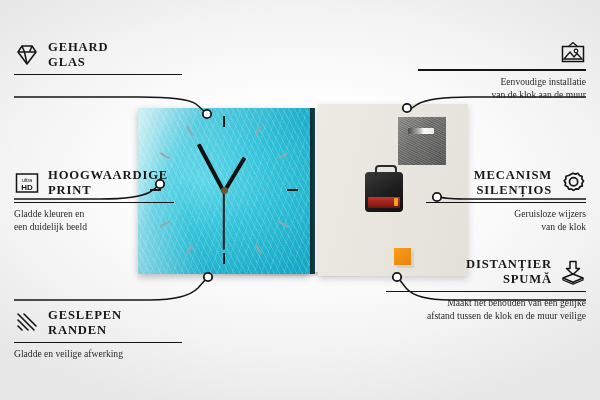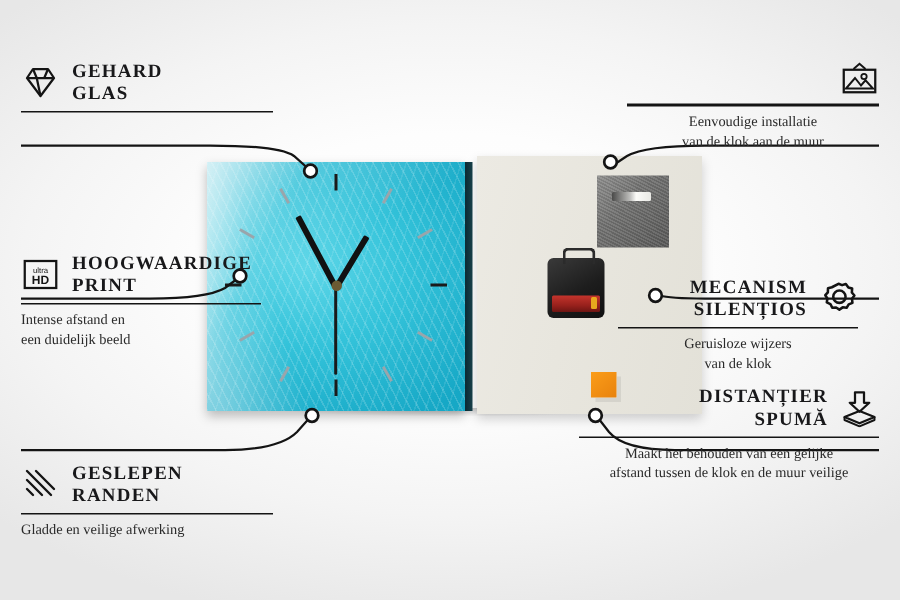--- a/index.html
+++ b/index.html
@@ -93,21 +93,21 @@
   }
   .callout .rule{height:1.5px;background:#141414;margin-top:3px;}
   .callout .desc{
     font-size:9.6px;color:#2a2a2a;line-height:1.36;margin-top:4px;white-space:pre-line;
   }
   .callout.left .head{justify-content:flex-start;}
   .callout.left .title{text-align:left;}
   .callout.left .desc{text-align:left;}
   .callout.right .head{justify-content:flex-end;flex-direction:row;}
   .callout.right .title{text-align:right;}
-  .callout.right .desc{text-align:center;}
+  .callout.right .desc{text-align:right;}
   .ico{width:26px;height:26px;flex:0 0 26px;display:block;}
 
   #lines{position:absolute;left:0;top:0;width:600px;height:400px;pointer-events:none;}
 </style>
 </head>
 <body>
 
 <div id="stage">
 
   <div class="product" id="floor-shadow"></div>
@@ -182,21 +182,21 @@
     <div class="head">
       <svg class="ico" viewBox="0 0 26 26">
         <rect x="2.5" y="4" width="21" height="18" fill="none" stroke="#141414" stroke-width="1.5"></rect>
         <text x="13" y="12" font-family="Liberation Sans, sans-serif" font-size="5.2" text-anchor="middle" fill="#141414">ultra</text>
         <text x="13" y="19.6" font-family="Liberation Sans, sans-serif" font-size="8" font-weight="bold" text-anchor="middle" fill="#141414">HD</text>
       </svg>
       <div class="title">HOOGWAARDIGE
 PRINT</div>
     </div>
     <div class="rule" style="width:160px;"></div>
-    <div class="desc">Intense afstand en
+    <div class="desc">Gladde kleuren en
 een duidelijk beeld</div>
   </div>
 
   <div class="callout left" style="left:14px;top:272px;width:168px;margin-top:36px;">
     <div class="head">
       <svg class="ico" viewBox="0 0 26 26">
         <g stroke="#141414" stroke-width="1.6" fill="none" stroke-linecap="round">
           <path d="M4,4 L20,20"></path>
             <path d="M4,10 L14,20"></path>
             <path d="M4,16 L8,20"></path>
@@ -217,21 +217,21 @@
         <rect x="2.5" y="6.5" width="21" height="15" fill="none" stroke="#141414" stroke-width="1.5"></rect>
         <path d="M4,19 L10,12 L14,17 L17,13.5 L22,19 Z" fill="none" stroke="#141414" stroke-width="1.3"></path>
         <circle cx="16" cy="11" r="1.8" fill="none" stroke="#141414" stroke-width="1.2"></circle>
       </svg>
     </div>
     <div class="rule" style="width:168px;"></div>
     <div class="desc">Eenvoudige installatie
 van de klok aan de muur</div>
   </div>
 
-  <div class="callout right" style="left:412px;top:168px;width:160px;margin-top:16px;">
+  <div class="callout right" style="left:426px;top:168px;width:160px;">
     <div class="head">
       <div class="title">MECANISM
 SILENȚIOS</div>
       <svg class="ico" viewBox="0 0 26 26">
         <g fill="none" stroke="#141414" stroke-width="1.7" stroke-linejoin="round">
           <path d="M13,3.2 L15.4,4.1 L17.9,3.3 L19.6,5.6 L22.1,6.3 L21.9,9 L23.6,11 L22,13.2 L22.3,15.9 L19.8,16.9 L18.4,19.2 L15.8,18.9 L13.6,20.4 L11.4,19 L8.8,19.1 L7.6,16.7 L5.2,15.6 L5.6,13 L4.2,10.8 L5.9,8.9 L6,6.2 L8.6,5.5 Z"></path>
           <circle cx="13.6" cy="11.8" r="4.1"></circle>
         </g>
       </svg>
     </div>

